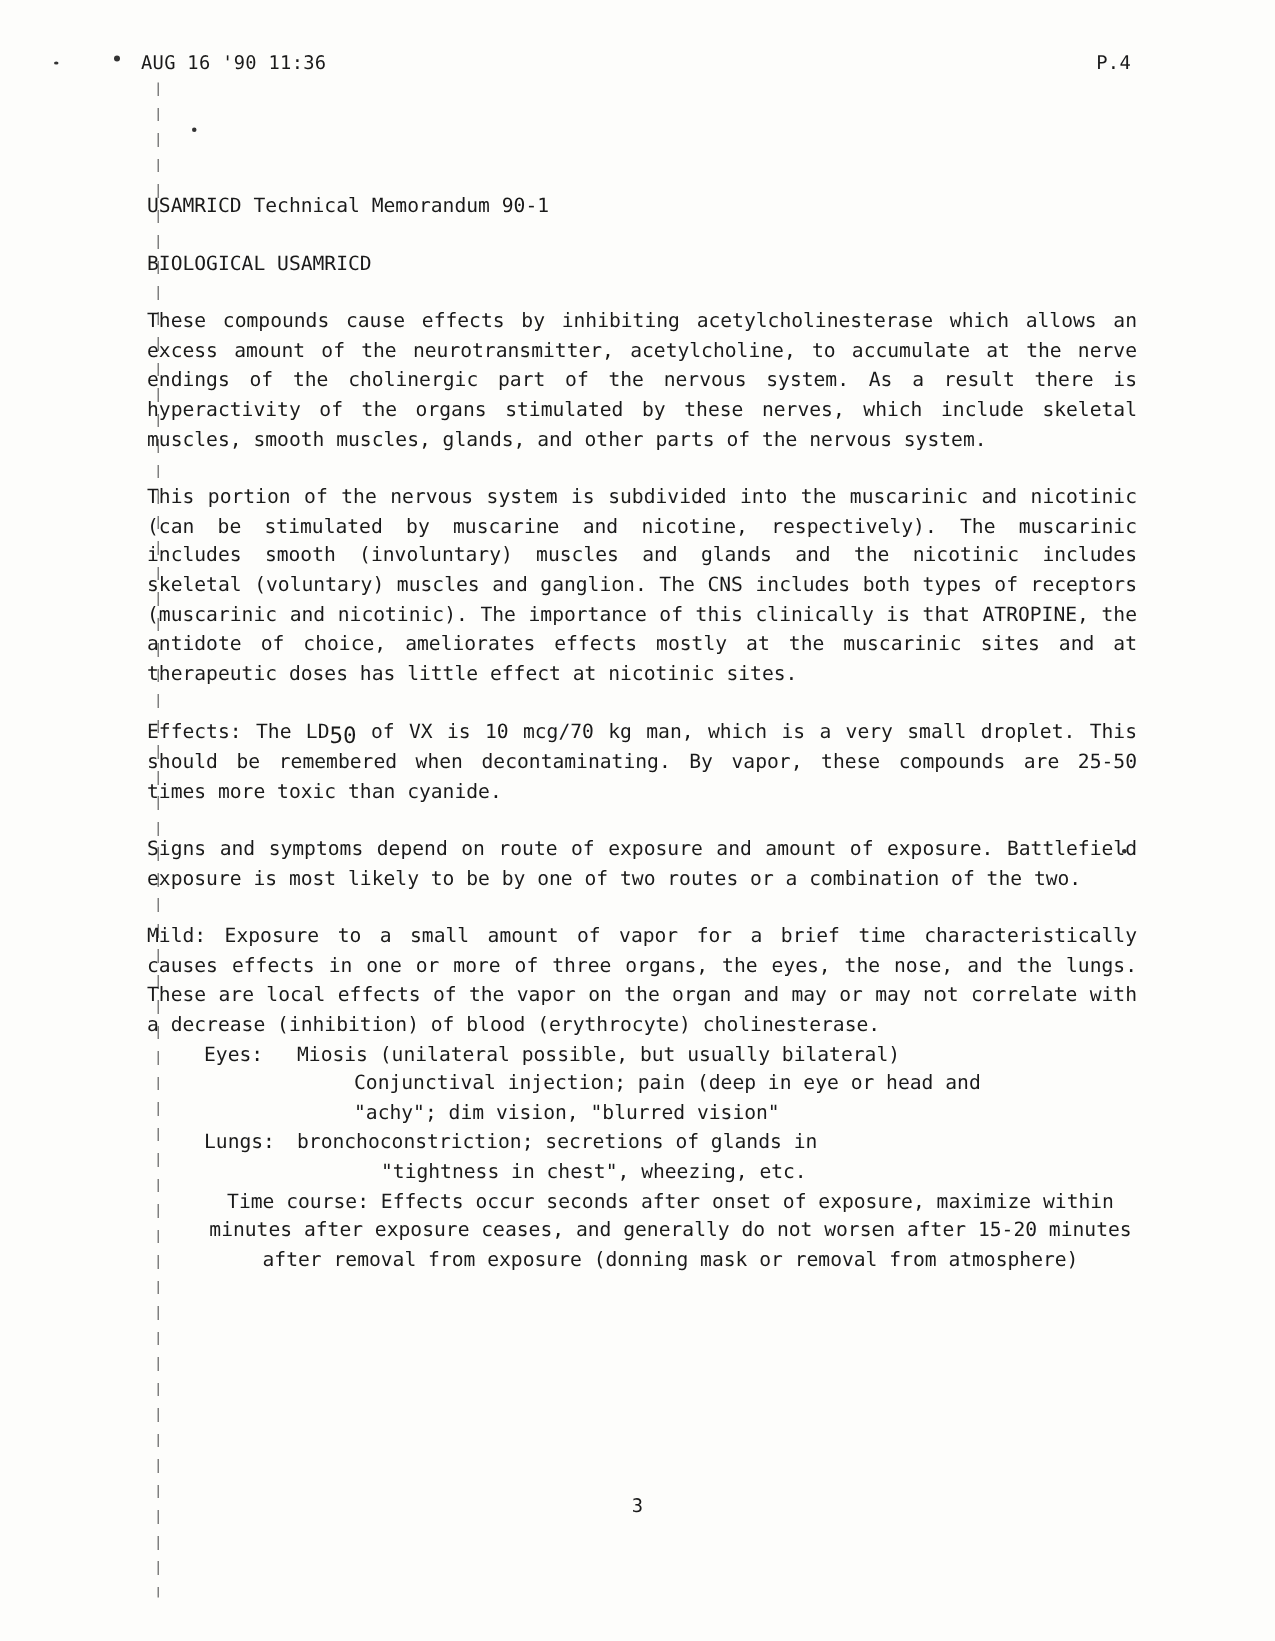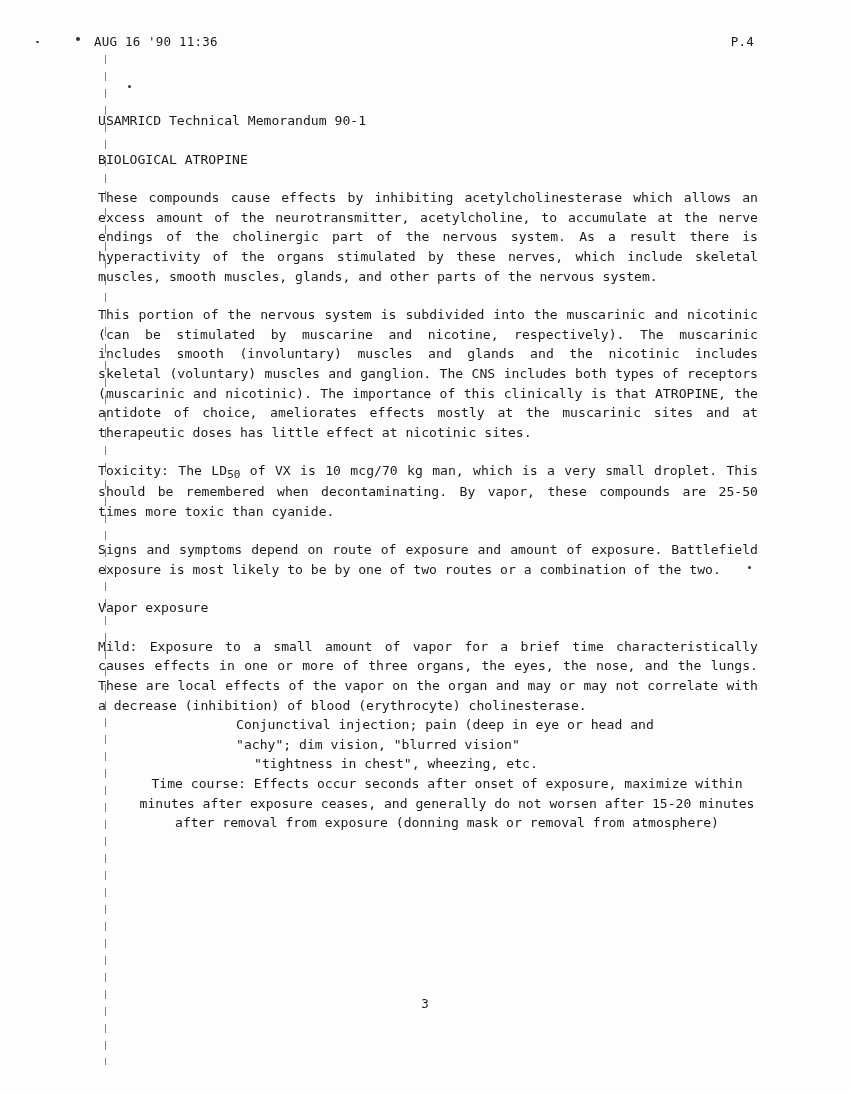--- a/index.html
+++ b/index.html
@@ -54,39 +54,39 @@
     justify-content: space-between;
     font-size: 12.5px;
     letter-spacing: .2px;
   }
   .header .hdr-left { white-space: pre; }
   .header .hdr-right { white-space: pre; }
 
   .content {
     position: absolute;
     left: 98px;
-    top: 111px;
+    top: 128px;
     width: 660px;
     font-size: 13.1px;
     line-height: 19.6px;
   }
 
   .block { margin: 0 0 19px 0; }
   .block.tight { margin-bottom: 0; }
 
   p.just {
     margin: 0;
     text-align: justify;
     text-align-last: left;
   }
   p.plain { margin: 0; }
 
   .u { }
   sub {
-    font-size: 11px;
+    font-size: 15px;
     vertical-align: baseline;
     position: relative;
     top: 3px;
   }
 
   .indent-1 { padding-left: 38px; text-align: center; }
   .hang {
     padding-left: 38px;
   }
   .hang .lbl {
@@ -122,54 +122,53 @@
     <span class="hdr-right">P.4</span>
   </div>
 
   <div class="content">
 
     <div class="block">
       <p class="plain">USAMRICD Technical Memorandum 90-1</p>
     </div>
 
     <div class="block">
-      <p class="plain">BIOLOGICAL ATROPINE</p>
+      <p class="plain">BIOLOGICAL USAMRICD</p>
     </div>
 
     <div class="block">
       <p class="just">These compounds cause effects by inhibiting acetylcholinesterase which allows an excess amount of the neurotransmitter, acetylcholine, to accumulate at the nerve endings of the cholinergic part of the nervous system.  As a result there is hyperactivity of the organs stimulated by these nerves, which include skeletal muscles, smooth muscles, glands, and other parts of the nervous system.</p>
     </div>
 
     <div class="block">
       <p class="just">This portion of the nervous system is subdivided into the muscarinic and nicotinic (can be stimulated by muscarine and nicotine, respectively).  The muscarinic includes smooth (involuntary) muscles and glands and the nicotinic includes skeletal (voluntary) muscles and ganglion.  The CNS includes both types of receptors (muscarinic and nicotinic).  The importance of this clinically is that ATROPINE, the antidote of choice, ameliorates effects mostly at the muscarinic sites and at therapeutic doses has little effect at nicotinic sites.</p>
     </div>
 
     <div class="block">
-      <p class="just"><span>Toxicity:</span><span>  The LD</span><sub>50</sub><span> of VX is 10 mcg/70 kg man, which is a very small droplet.  This should be remembered when decontaminating.  By vapor, these compounds are 25-50 times more toxic than cyanide.</span></p>
+      <p class="just"><span>Effects:</span><span>  The LD</span><sub>50</sub><span> of VX is 10 mcg/70 kg man, which is a very small droplet.  This should be remembered when decontaminating.  By vapor, these compounds are 25-50 times more toxic than cyanide.</span></p>
     </div>
 
 
     <div class="block">
       <p class="just"><span>Signs and symptoms depend on route of exposure and amount of exposure.  Battlefield exposure is most likely to be by one of two routes or a </span><span class="u">combination</span><span> of the two.</span></p>
     </div>
 
-    <div class="block">
-      <p class="plain u">Vapor exposure</p>
-    </div>
 
     <div class="block tight">
       <p class="just"><span class="u">Mild:</span><span>  Exposure to a small amount of vapor for a brief time characteristically causes effects in one or more of three organs, the eyes, the nose, and the lungs.  These are local effects of the vapor on the organ and may or may not correlate with a decrease (inhibition) of blood (erythrocyte) cholinesterase.</span></p>
     </div>
 
     <div class="block tight">
       <div class="hang">
+        <p class="list-line"><span class="lbl">Eyes:</span><span>Miosis (unilateral possible, but usually bilateral)</span></p>
         <p class="list-line sub-ind">Conjunctival injection; pain (deep in eye or head and</p>
         <p class="list-line sub-ind">"achy"; dim vision, "blurred vision"</p>
       </div>
       <div class="hang">
+        <p class="list-line"><span class="lbl">Lungs:</span><span>bronchoconstriction; secretions of glands in</span></p>
         <p class="list-line sub-ind2">"tightness in chest", wheezing, etc.</p>
       </div>
     </div>
 
     <div class="block indent-1">
       <p class="plain"><span class="u">Time course:</span><span>  Effects occur seconds after onset of exposure, maximize within minutes after exposure ceases, and generally do not worsen after 15-20 minutes after removal from exposure (donning mask or removal from atmosphere)</span></p>
     </div>
 
   </div>
 

